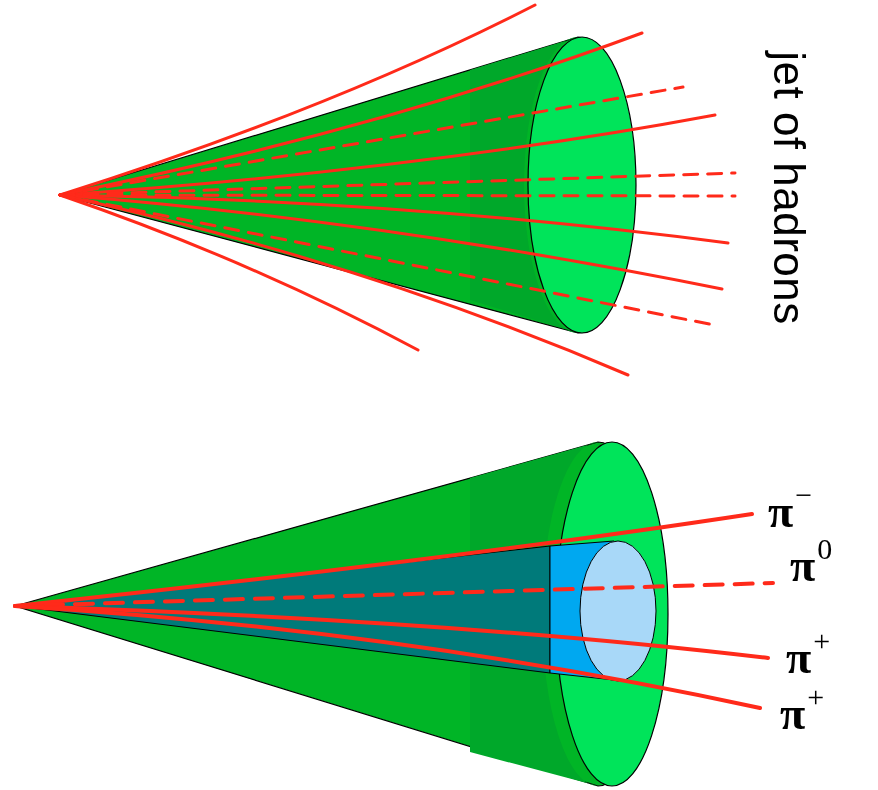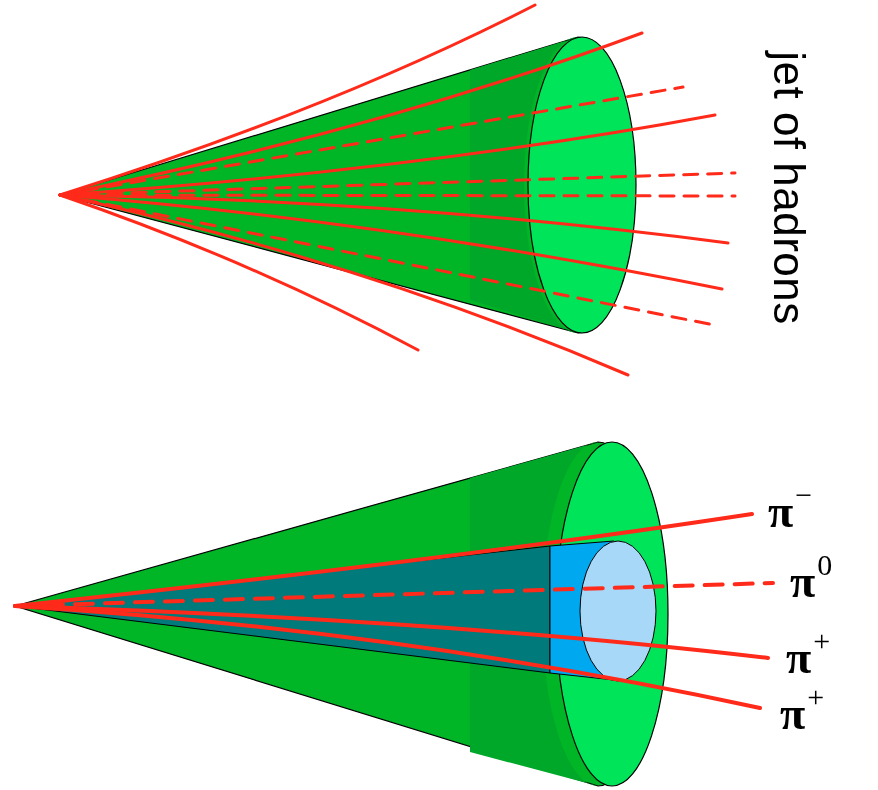--- a/index.html
+++ b/index.html
@@ -85,16 +85,16 @@
       <path d="M15,606 Q450,620 768,658"></path>
       <path d="M15,606 Q400,630 760,708"></path>
     </g>
   </svg>
 
   
   <div class="label-rot">jet of hadrons</div>
 
   
   <div class="pion" style="left:768px; top:486px;"><span>π</span><sup>−</sup></div>
-  <div class="pion" style="left:790px; top:556px;"><span>π</span><sup>0</sup></div>
+  <div class="pion" style="left:790px; top:540px;"><span>π</span><sup>0</sup></div>
   <div class="pion" style="left:786px; top:632px;"><span>π</span><sup>+</sup></div>
   <div class="pion" style="left:780px; top:688px;"><span>π</span><sup>+</sup></div>
 </div>
 
 </body></html>

